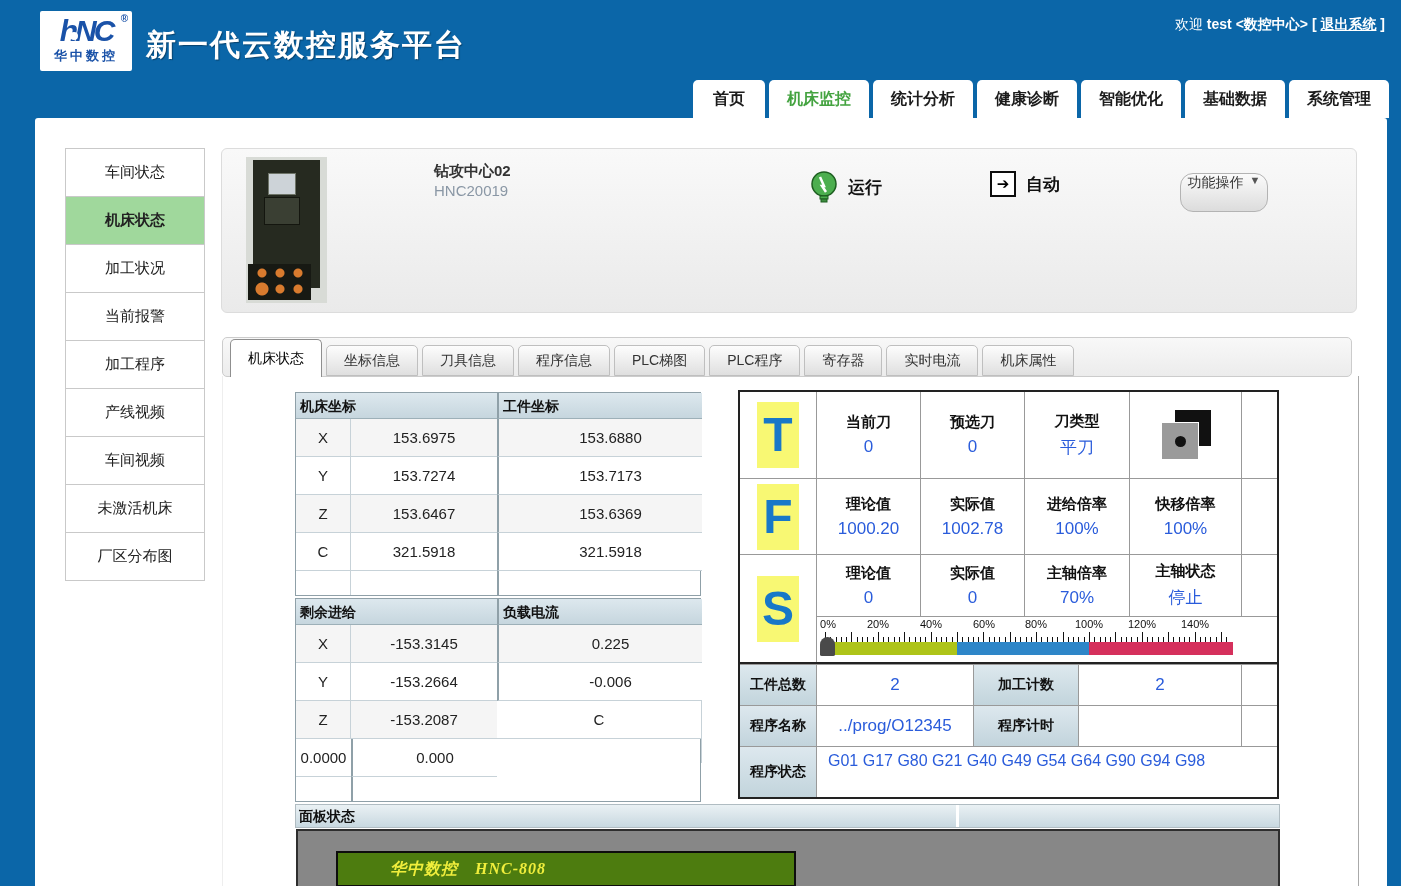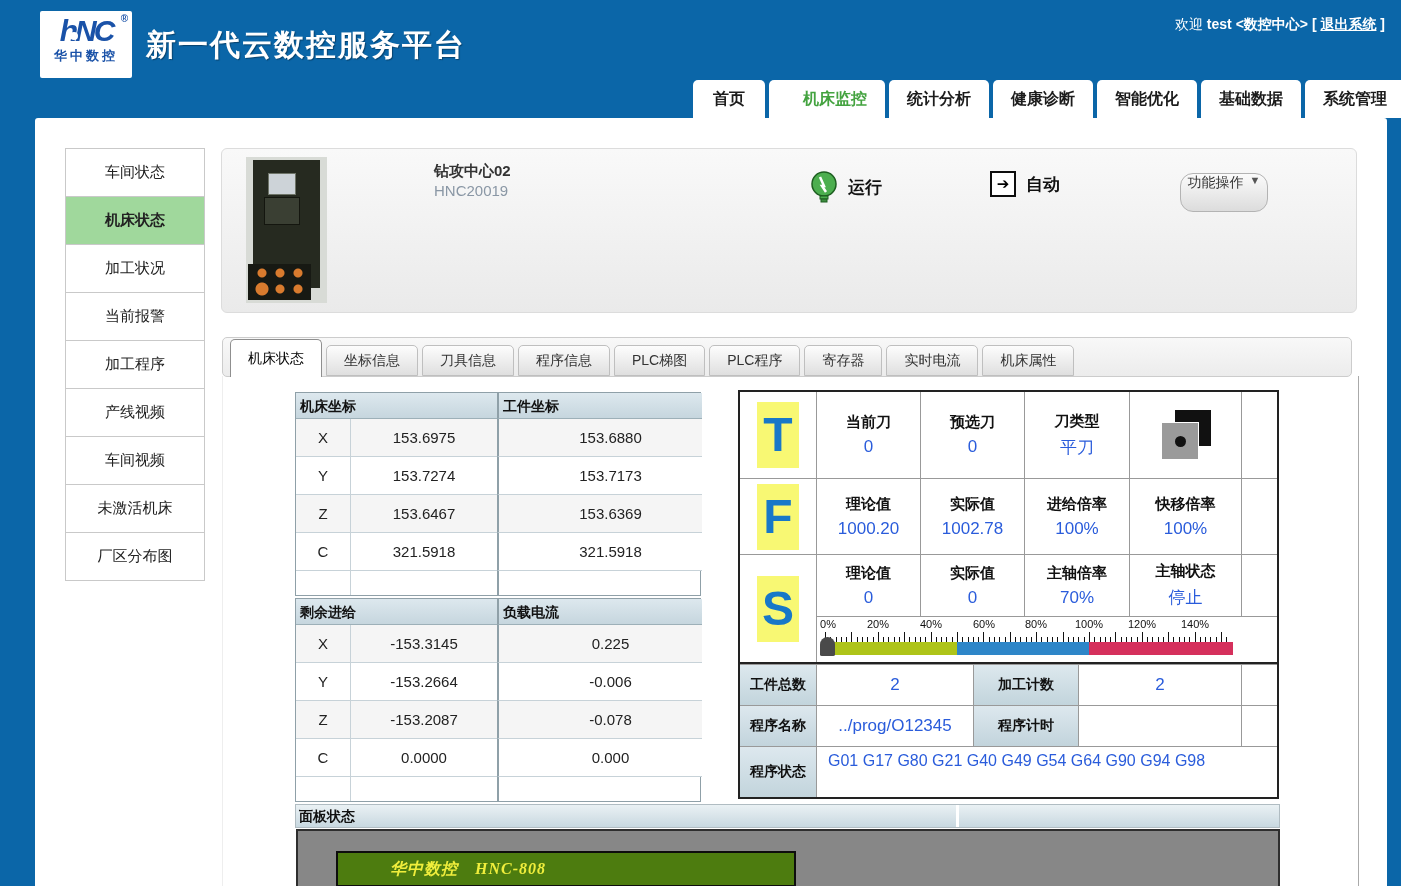--- a/index.html
+++ b/index.html
@@ -1,38 +1,38 @@
 <!DOCTYPE html>
 <html><head>
 <meta charset="utf-8">
 <style>
   html,body{margin:0;padding:0;background:#0b66a8;}
   .page{position:relative;width:1401px;height:886px;background:#0b66a8;overflow:hidden;
         font-family:"Liberation Sans","DejaVu Sans",sans-serif;}
   .abs{position:absolute;}
 
   
-  .logo-box{left:40px;top:11px;width:92px;height:67px;background:#fff;border-radius:2px;text-align:center;}
+  .logo-box{left:40px;top:11px;width:92px;height:60px;background:#fff;border-radius:2px;text-align:center;}
   .logo-glyph{position:relative;margin-top:4px;font-size:30px;line-height:32px;font-weight:bold;font-style:italic;
               color:#1a52a8;letter-spacing:-3px;}
   .logo-dot{position:absolute;left:30px;top:17px;width:8px;height:8px;background:#fff;border-radius:50%;}
   .logo-reg{position:absolute;right:4px;top:2px;font-size:10px;color:#1a52a8;font-weight:bold;}
   .logo-cn{font-size:13px;font-weight:bold;color:#1a52a8;letter-spacing:3px;}
   .app-title{left:146px;top:25px;font-size:30px;font-weight:bold;color:#fff;letter-spacing:2px;
              text-shadow:1px 1px 1px rgba(0,0,0,.35);}
   .welcome{right:16px;top:16px;color:#fff;font-size:14px;}
   .welcome b{font-weight:bold;}
   .logout-link{color:#fff;font-weight:bold;text-decoration:underline;cursor:pointer;}
 
   
   .nav{left:693px;top:80px;height:38px;display:flex;gap:4px;}
   .nav-tab{width:100px;background:#fff;border-radius:5px 5px 0 0;display:flex;align-items:center;justify-content:center;
            font-size:16px;font-weight:bold;color:#1c1c1c;cursor:pointer;}
   .nav-tab.w72{width:72px;}
-  .nav-tab.active{color:#44a340;padding-left:16px;}
+  .nav-tab.active{color:#44a340;}
 
   
   .main-panel{left:35px;top:118px;width:1352px;height:768px;background:#fff;border-radius:3px 3px 0 0;}
 
   
   .sidebar{left:65px;top:148px;width:140px;}
   .side-item{height:49px;border:1px solid #c9c9c9;margin-top:-1px;background:#fff;display:flex;align-items:center;
              justify-content:center;font-size:15px;color:#222;cursor:pointer;box-sizing:border-box;}
   .side-item:first-child{margin-top:0;}
   .side-item.active{background:#a0d89c;font-weight:bold;}
@@ -261,21 +261,20 @@
     <div class="lt-cell lt-axis lt-row-odd">X</div>
     <div class="lt-cell lt-row-odd">-153.3145</div>
     <div class="lt-cell lt-work lt-row-odd">0.225</div>
 
     <div class="lt-cell lt-axis lt-row-even">Y</div>
     <div class="lt-cell lt-row-even">-153.2664</div>
     <div class="lt-cell lt-work lt-row-even">-0.006</div>
 
     <div class="lt-cell lt-axis lt-row-odd">Z</div>
     <div class="lt-cell lt-row-odd">-153.2087</div>
-    <div class="lt-cell lt-work lt-row-odd">-0.078</div>
 
     <div class="lt-cell lt-axis lt-row-even">C</div>
     <div class="lt-cell lt-row-even">0.0000</div>
     <div class="lt-cell lt-work lt-row-even">0.000</div>
 
     <div class="lt-cell lt-axis lt-empty"></div>
     <div class="lt-cell lt-empty"></div>
     <div class="lt-cell lt-work lt-empty"></div>
   </div>
 

